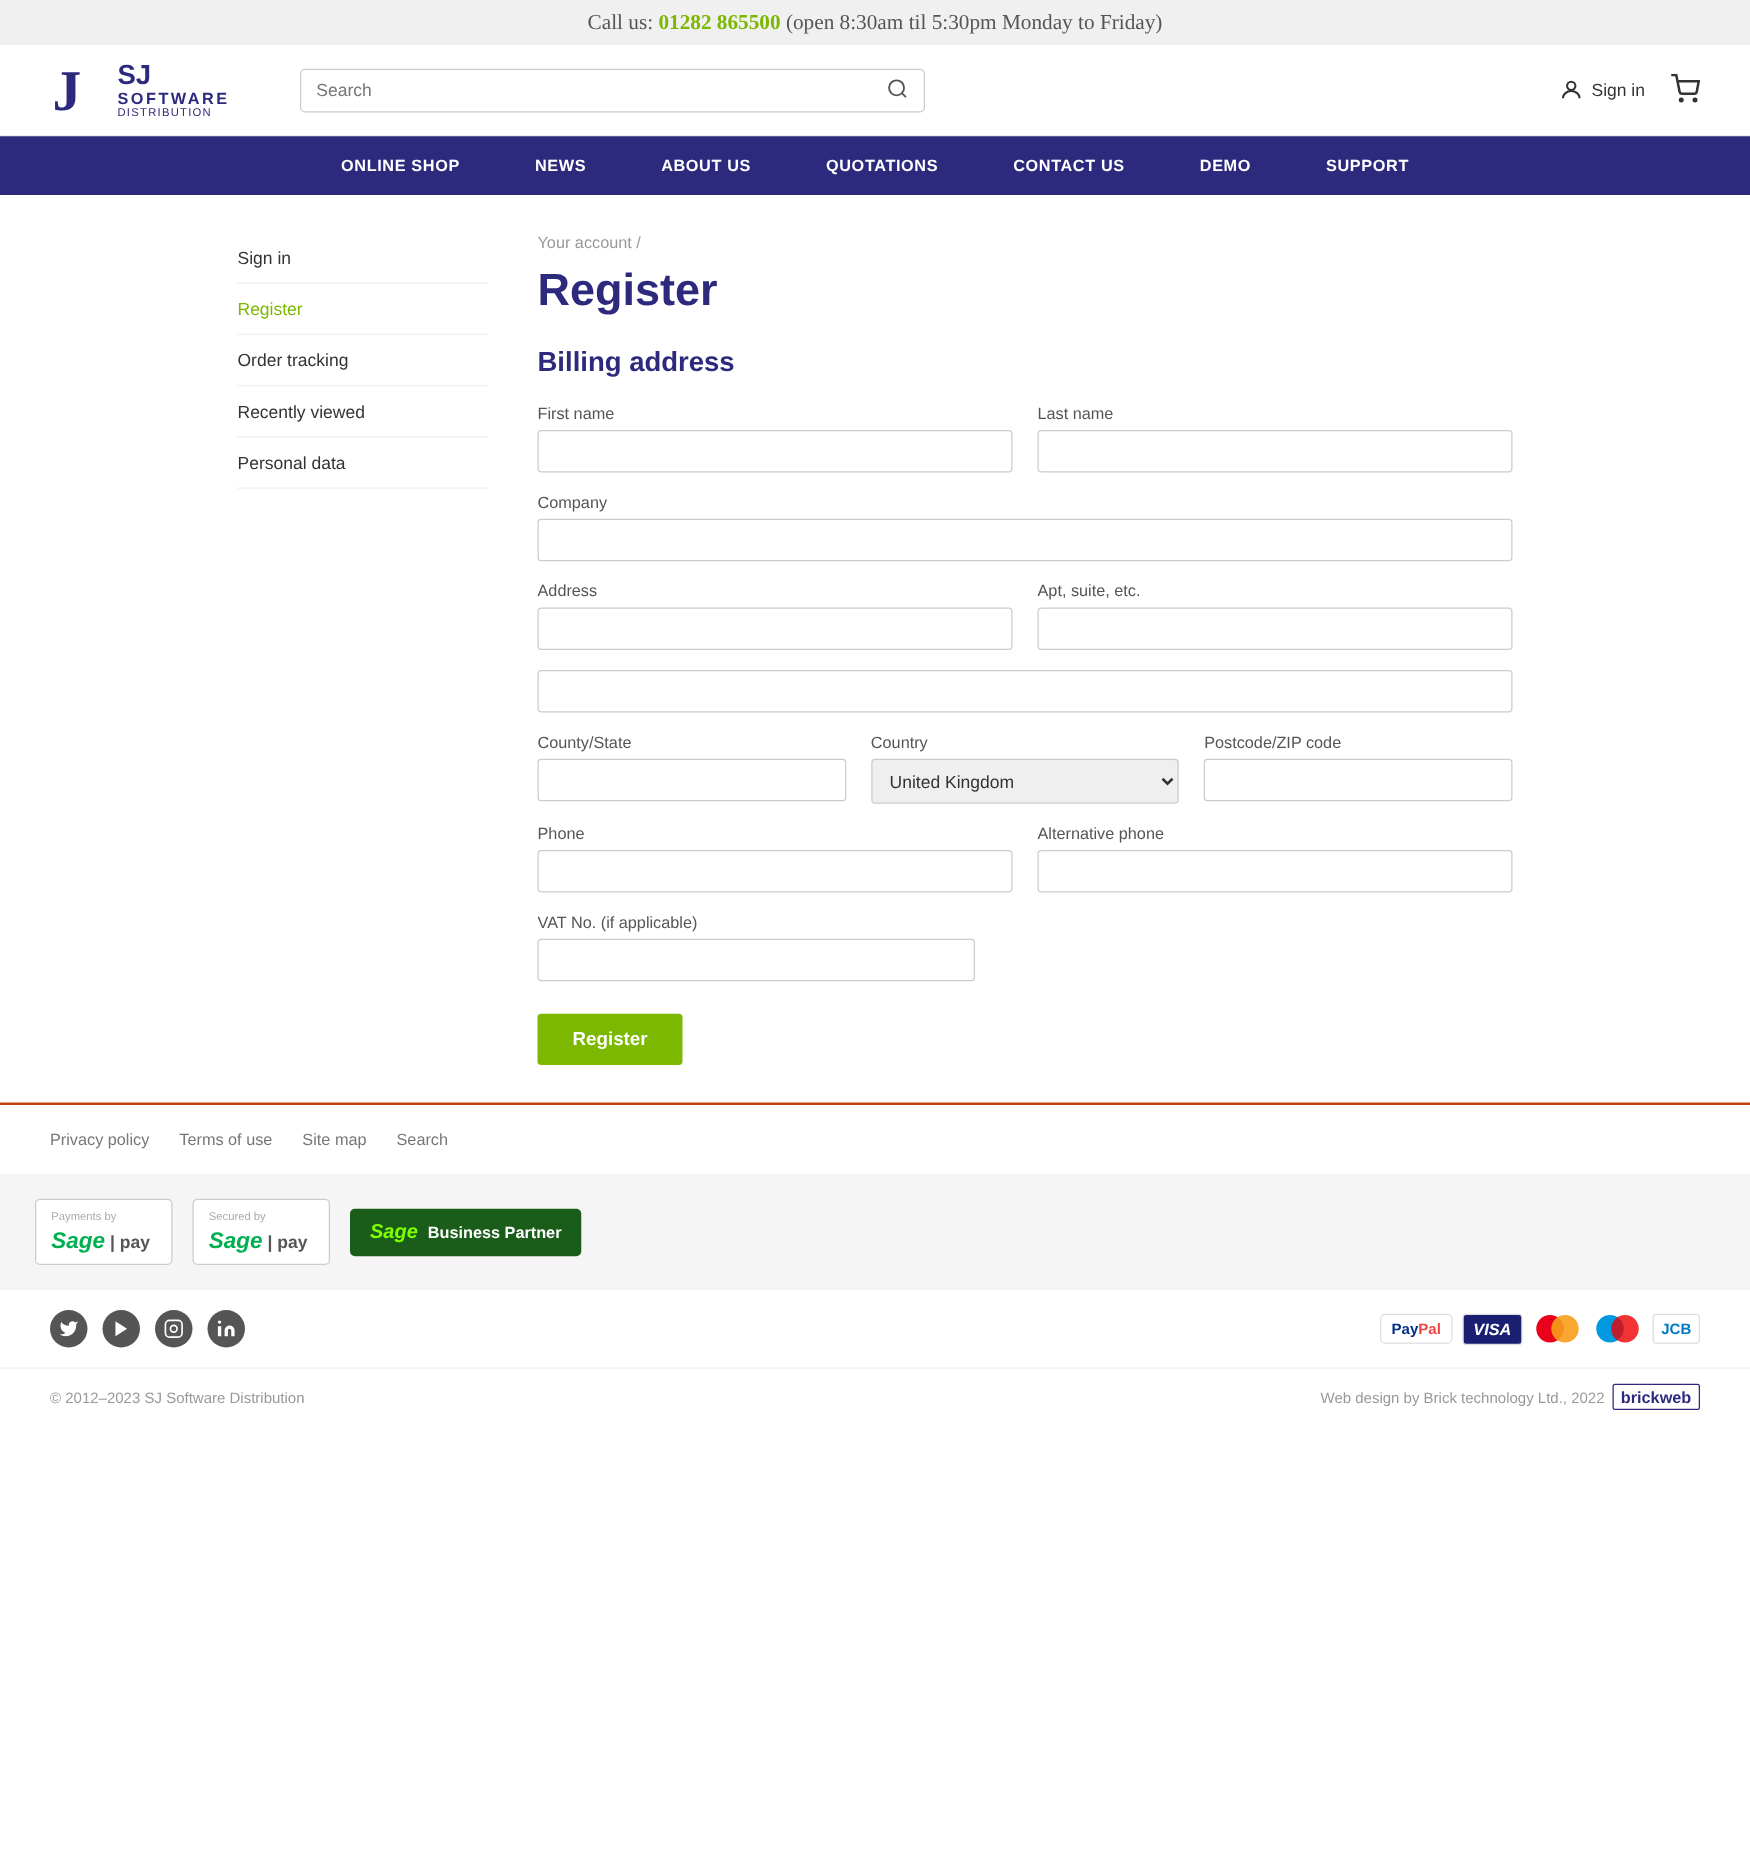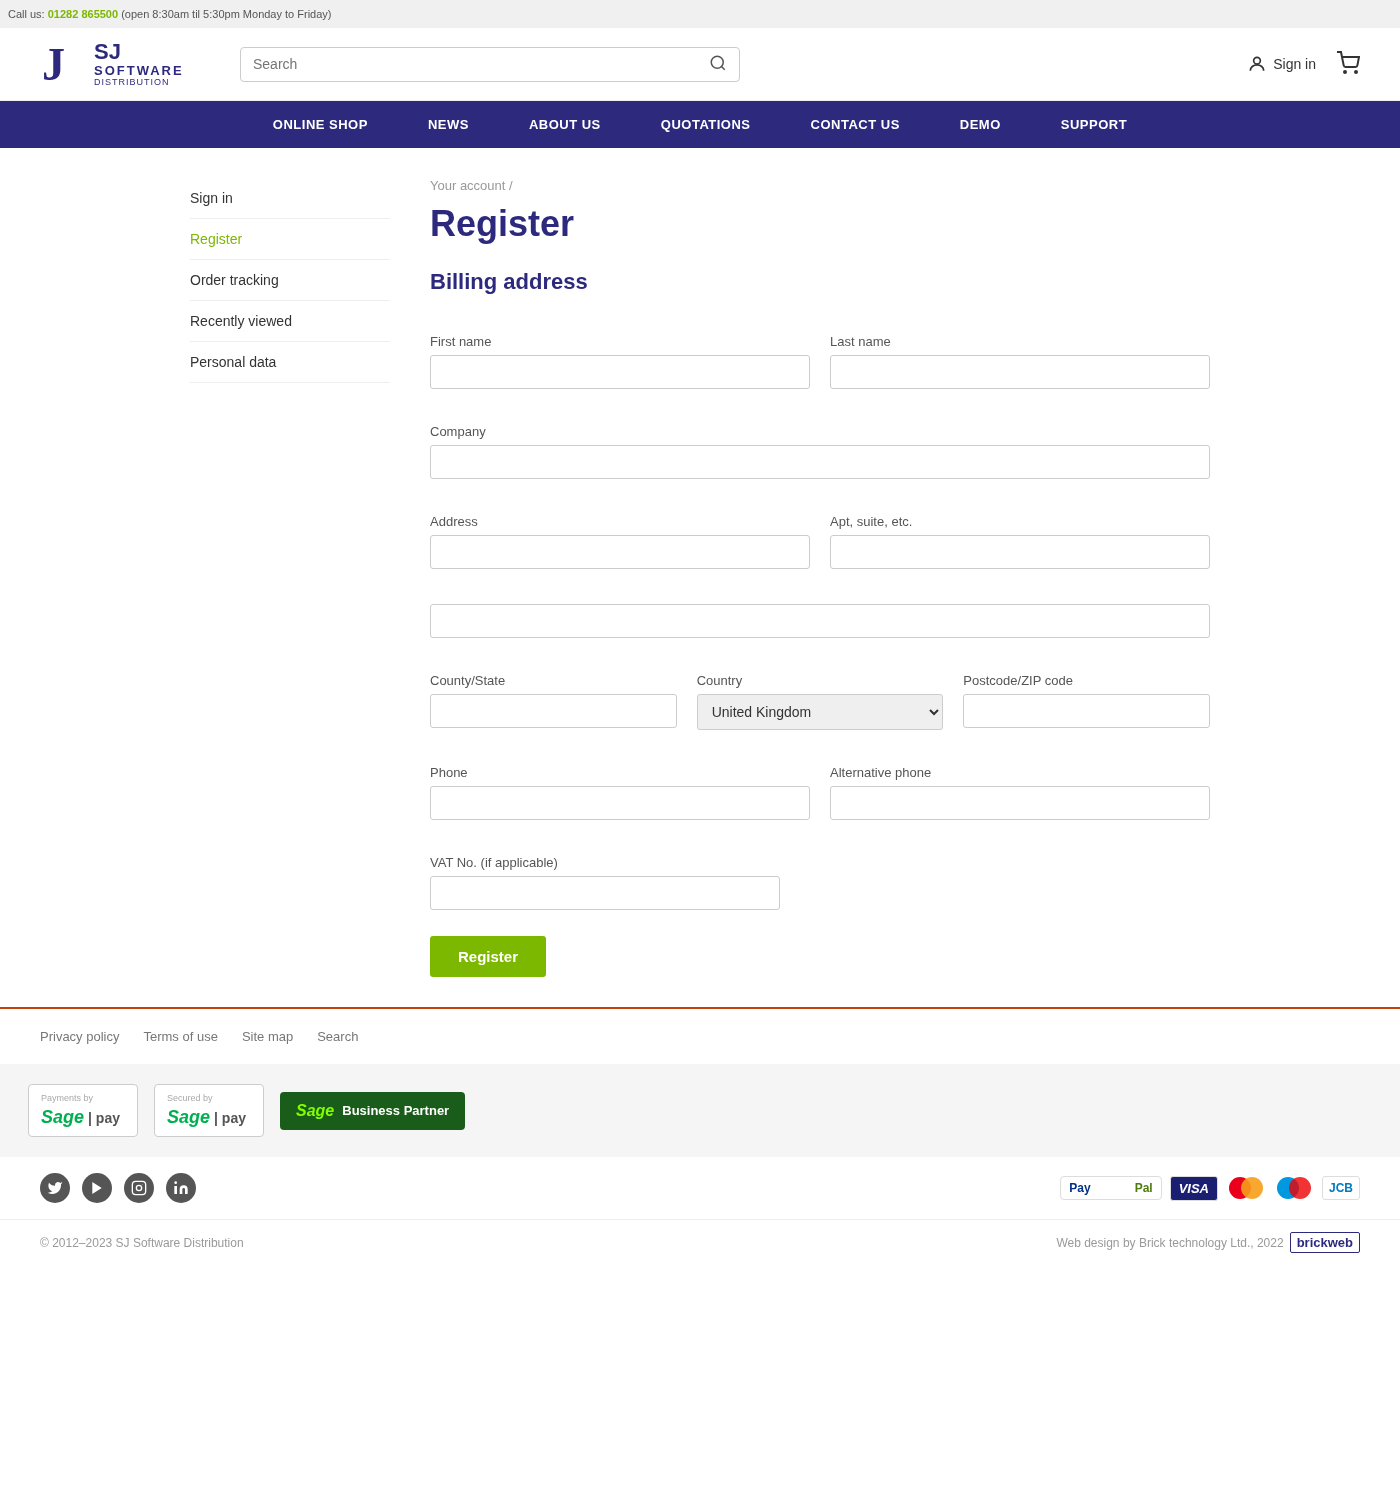--- a/index.html
+++ b/index.html
@@ -1,24 +1,25 @@
 <!DOCTYPE html>
 <html><head>
   <meta charset="utf-8">
   <style>
     * { box-sizing: border-box; margin: 0; padding: 0; }
     body { font-family: Arial, sans-serif; font-size: 14px; color: #333; background: #fff; }
 
     
     .top-banner {
       background: #f0f0f0;
-      text-align: left;
+      text-align: center;
       padding: 8px;
-      font-size: 11px;
+      font-size: 17px;
       color: #555;
+      font-family: Liberation Serif, serif;
     }
     .top-banner .phone { color: #7cb800; font-weight: bold; }
 
     
     .header {
       display: flex;
       align-items: center;
       padding: 12px 40px;
       border-bottom: 1px solid #eee;
       gap: 20px;
@@ -156,21 +157,20 @@
     .form-row {
       display: flex;
       gap: 20px;
       margin-bottom: 16px;
     }
     .form-group {
       display: flex;
       flex-direction: column;
       flex: 1;
       gap: 6px;
-      margin-top: 19px;
     }
     .form-group label {
       font-size: 13px;
       color: #555;
     }
     .form-group input,
     .form-group select {
       border: 1px solid #ccc;
       border-radius: 3px;
       padding: 8px 10px;
@@ -526,21 +526,21 @@
   </a>
   <a href="#" class="social-icon" style="background:#555;">
     <svg width="16" height="16" viewBox="0 0 24 24" fill="white">
         <path d="M16 8a6 6 0 016 6v7h-4v-7a2 2 0 00-2-2 2 2 0 00-2 2v7h-4v-7a6 6 0 016-6z"></path>
         <rect x="2" y="9" width="4" height="12"></rect>
         <circle cx="4" cy="4" r="2"></circle>
       </svg>
   </a>
 
   <div class="payment-icons">
-    <span class="payment-icon paypal" style="font-weight:bold; font-size:12px; color:#003087;">Pay<span style="color:#4d7c0f;margin-left:44px;">Pal</span></span>
+    <span class="payment-icon paypal" style="font-weight:bold; font-size:12px; color:#003087;">Pay<span style="color:#ef4444;">Pal</span></span>
     <span class="payment-icon visa" style="background:#1a1f71; color:#fff; font-weight:bold; font-style:italic; padding:4px 8px; border-radius:3px;">VISA</span>
     <span class="payment-icon" style="display:flex; align-items:center; border:none; padding:0;">
       <svg width="40" height="26" viewBox="0 0 40 26">
         <circle cx="14" cy="13" r="11" fill="#eb001b"></circle>
         <circle cx="26" cy="13" r="11" fill="#f79e1b" opacity="0.9"></circle>
       </svg>
     </span>
     <span class="payment-icon" style="display:flex; align-items:center; border:none; padding:0;">
       <svg width="40" height="26" viewBox="0 0 40 26">
         <circle cx="14" cy="13" r="11" fill="#0099df"></circle>

